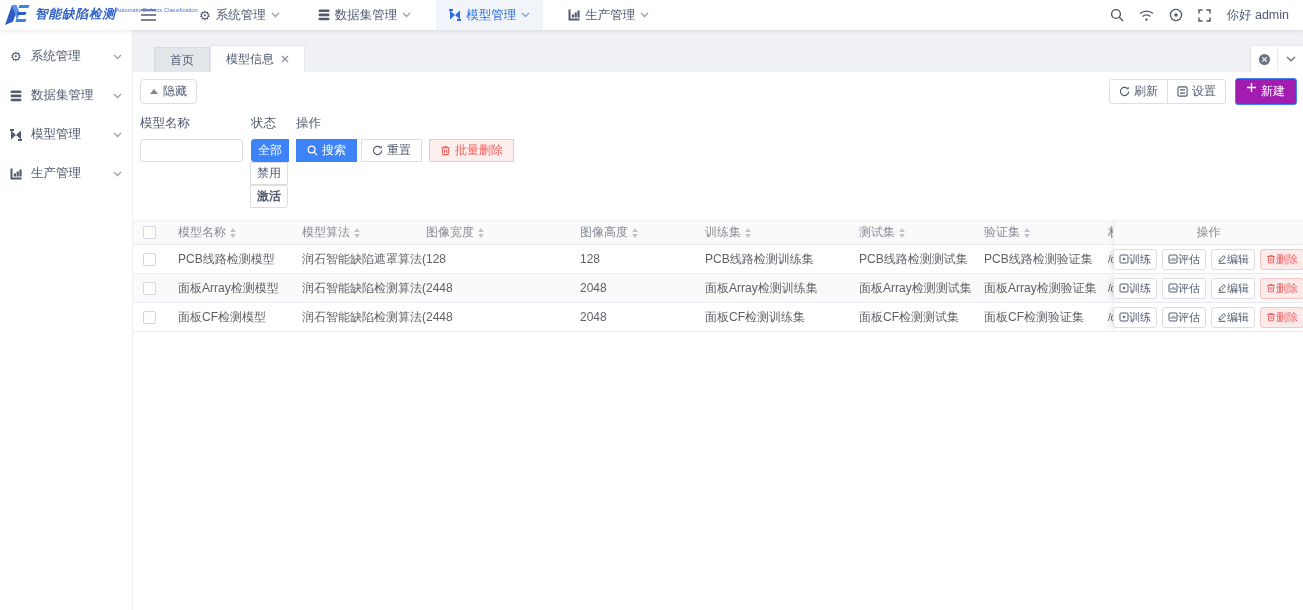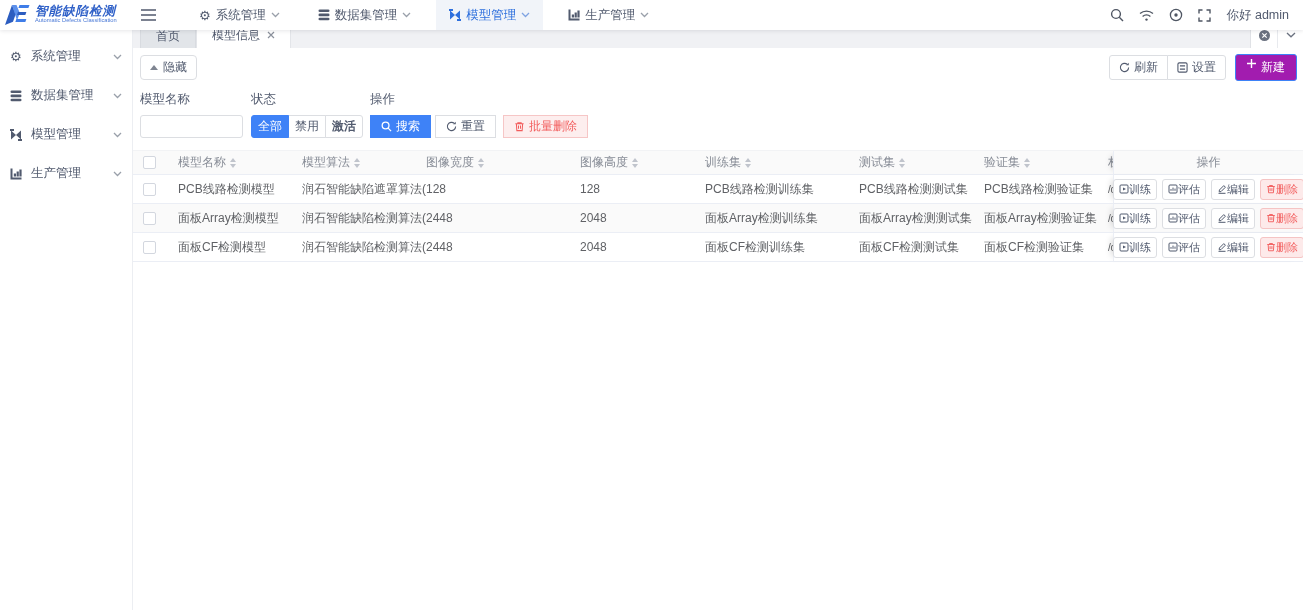--- a/index.html
+++ b/index.html
@@ -4,21 +4,21 @@
 <style>
   * { box-sizing: border-box; margin: 0; padding: 0; }
   html,body { width:1303px; height:610px; overflow:hidden; }
   body { font-family:"Liberation Sans","DejaVu Sans",sans-serif; font-size:12px; color:#515a6e; background:#fff; }
   .app { width:1303px; height:610px; display:flex; flex-direction:column; }
 
   
   .navbar { height:30px; display:flex; align-items:center; background:#fff;
             box-shadow:0 1px 4px rgba(0,0,30,.10); position:relative; z-index:20; }
   .logo-wrap { width:133px; flex-shrink:0; display:flex; align-items:center; gap:5px; padding-left:5px; }
-  .logo-text { display:flex; flex-direction:column; line-height:1.05; }
+  .logo-text { display:flex; flex-direction:row; line-height:1.05; }
   .logo-title { font-size:12.5px; font-weight:bold; font-style:italic; color:#3061c8; letter-spacing:1px; white-space:nowrap; }
   .logo-sub { font-size:6.5px; color:#4a79d6; transform:scale(.88); transform-origin:left top; white-space:nowrap; }
   .burger { margin-left:8px; display:flex; align-items:center; cursor:pointer; color:#515a6e; }
   .nav-items { display:flex; align-items:center; height:100%; margin-left:18px; }
   .nav-item { display:flex; align-items:center; gap:5px; height:100%; padding:0 13px; font-size:12.5px;
               color:#515a6e; cursor:pointer; white-space:nowrap; margin-left:12px; }
   .nav-item .gear-glyph { font-size:13px; line-height:1; }
   .nav-item.active { color:#2d6fdd; background:#f1f4f9; }
   .nav-item .chev { color:#9aa0aa; display:flex; }
   .nav-item.active .chev { color:#7fa3e2; }
@@ -30,21 +30,21 @@
   .layout { flex:1; display:flex; min-height:0; }
   .sidebar { width:133px; flex-shrink:0; background:#fff; border-right:1px solid #eceef2; padding-top:7px; }
   .side-item { height:39px; display:flex; align-items:center; gap:9px; padding:0 10px; font-size:12.5px;
                color:#515a6e; cursor:pointer; }
   .side-item .chev { margin-left:auto; color:#9aa0aa; display:flex; }
   .side-item .gear-glyph { font-size:13px; line-height:1; }
 
   .main { flex:1; min-width:0; display:flex; flex-direction:column; }
 
   
-  .tabbar { height:18px; flex-shrink:0; background:#f0f1f4; display:flex; align-items:flex-end; padding-left:7px; position:relative; }
+  .tabbar { height:42px; flex-shrink:0; background:#f0f1f4; display:flex; align-items:flex-end; padding-left:21px; position:relative; }
   .tab { height:25px; display:flex; align-items:center; gap:7px; padding:0 15px; font-size:12px; color:#515a6e;
          background:#e2e5e9; border:1px solid #d8dbe0; border-bottom:none; cursor:pointer; white-space:nowrap; }
   .tab.active { background:#fff; height:27px; border-color:#e3e5e9; }
   .tab-close { display:flex; align-items:center; color:#8b919c; cursor:pointer; }
   .tab-controls { position:absolute; right:0; bottom:0; height:27px; background:#fff; display:flex;
                   border-left:1px solid #e0e2e6; border-top:1px solid #e8eaee; }
   .tab-ctrl { width:26px; display:flex; align-items:center; justify-content:center; cursor:pointer; color:#6b7280; }
   .tab-ctrl + .tab-ctrl { border-left:1px solid #e8eaee; }
 
   
@@ -61,21 +61,21 @@
   .bg-btn:first-child { border-radius:3px 0 0 3px; }
   .bg-btn:last-child { border-radius:0 3px 3px 0; margin-left:-1px; }
   .create-btn { display:inline-flex; align-items:flex-start; gap:5px; background:#a21caf; border:1px solid #3e82f7;
                 color:#fff; border-radius:3px; padding:4px 11px; font-size:12px; cursor:pointer; }
 
   .filter-row { display:flex; align-items:flex-start; margin:10px 0 0 7px; }
   .f-col { display:flex; flex-direction:column; gap:7px; }
   .f-label { font-size:12.5px; color:#515a6e; }
   .name-input { width:103px; height:23px; border:1px solid #dcdee2; border-radius:3px; padding:0 6px;
                 font-size:12px; color:#515a6e; outline:none; }
-  .status-group { display:flex; }
+  .status-group { display:flex;flex-direction:column; }
   .status-btn { width:38px; height:23px; border:1px solid #dcdee2; background:#fff; color:#515a6e;
                 font-size:12px; cursor:pointer; display:flex; align-items:center; justify-content:center; }
   .status-btn + .status-btn { margin-left:-1px; }
   .status-btn:first-child { border-radius:3px 0 0 3px; }
   .status-btn:last-child { border-radius:0 3px 3px 0;font-weight:bold; }
   .status-btn.on { background:#3e82f7; border-color:#3e82f7; color:#fff; z-index:1; }
   .ops-row { display:flex; align-items:center; gap:4px; }
   .btn { display:inline-flex; align-items:center; gap:4px; height:23px; padding:0 10px; border-radius:0;
          font-size:12px; cursor:pointer; border:1px solid #dcdee2; background:#fff; color:#515a6e; }
   .btn.primary { background:#3e82f7; border-color:#3e82f7; color:#fff; }

